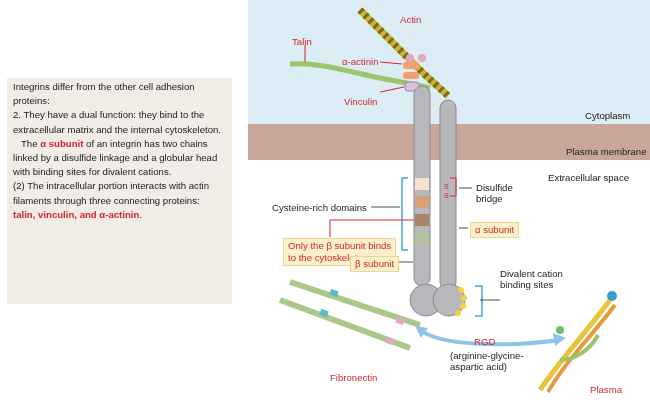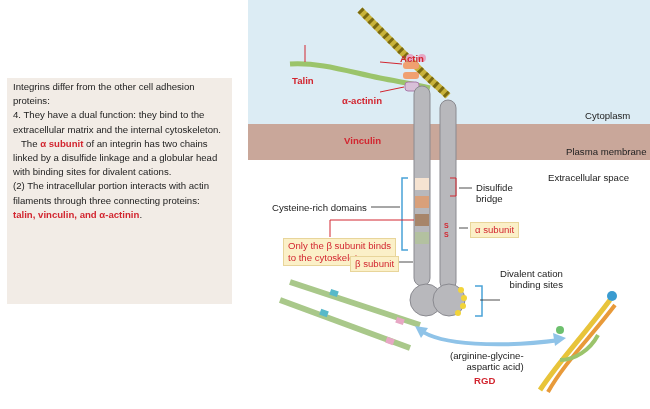--- a/index.html
+++ b/index.html
@@ -4,22 +4,22 @@
 <style>
   html, body { margin: 0; padding: 0; }
   body { width: 650px; height: 409px; background: #ffffff; position: relative; overflow: hidden;
          font-family: "Liberation Sans", sans-serif; }
   #stage { position: absolute; left: 0; top: 0; width: 650px; height: 409px; }
   .textbox { position: absolute; left: 7px; top: 78px; width: 225px; height: 226px; background: #f2ece6;
              font-size: 9.6px; line-height: 14.2px; color: #222; padding: 2px 8px 0 6px; box-sizing: border-box; }
   .textbox p { margin: 0; }
   .red { color: #d22630; font-weight: bold; }
   .lbl { position: absolute; font-size: 9.6px; color: #222; white-space: nowrap; line-height: 11px; }
-  .lbl.red { color: #d22630; font-weight: bold; margin-top: 39px; }
-  .lbl.c { text-align: right; }
+  .lbl.red { color: #d22630; font-weight: normal; }
+  .lbl.c { text-align: left; }
   .boxlbl { position: absolute; font-size: 9.6px; background: #fbf0c8; border: 1px solid #e8d59a;
             padding: 1px 4px; color: #d22630; line-height: 12px; white-space: nowrap; }
 </style>
 </head>
 <body>
 
 <div id="stage">
 
   <svg width="650" height="409" style="position:absolute;left:0;top:0">
 
@@ -101,21 +101,21 @@
       <path d="M540,390 C560,360 580,340 610,300" stroke="#e8c43a" stroke-width="5" fill="none"></path>
       <path d="M548,392 C565,362 590,338 615,305" stroke="#e89a3a" stroke-width="4" fill="none"></path>
       <path d="M560,360 C575,360 590,350 598,335" stroke="#9bc46b" stroke-width="4" fill="none"></path>
       <circle cx="612" cy="296" r="5" fill="#3a9bd0"></circle>
       <circle cx="560" cy="330" r="4" fill="#6dc06d"></circle>
     </g>
   </svg>
 
   <div class="textbox">
     <p>Integrins differ from the other cell adhesion proteins:</p>
-    <p>4. They have a dual function: they bind to the extracellular matrix and the internal cytoskeleton.</p>
+    <p>2. They have a dual function: they bind to the extracellular matrix and the internal cytoskeleton.</p>
     <p style="text-indent:8px"><span>The </span><span class="red">α subunit</span><span> of an integrin has two chains linked by a disulfide linkage and a globular head with binding sites for divalent cations.</span></p>
     <p><span>(2) The intracellular portion interacts with actin filaments through three connecting proteins: </span><span class="red">talin, vinculin, and α-actinin</span><span>.</span></p>
   </div>
 
   <div class="lbl" style="left:585px;top:110px">Cytoplasm</div>
   <div class="lbl" style="left:566px;top:146px">Plasma membrane</div>
   <div class="lbl" style="left:548px;top:172px">Extracellular space</div>
 
   <div class="lbl red" style="left:400px;top:14px">Actin</div>
   <div class="lbl red" style="left:292px;top:36px">Talin</div>

